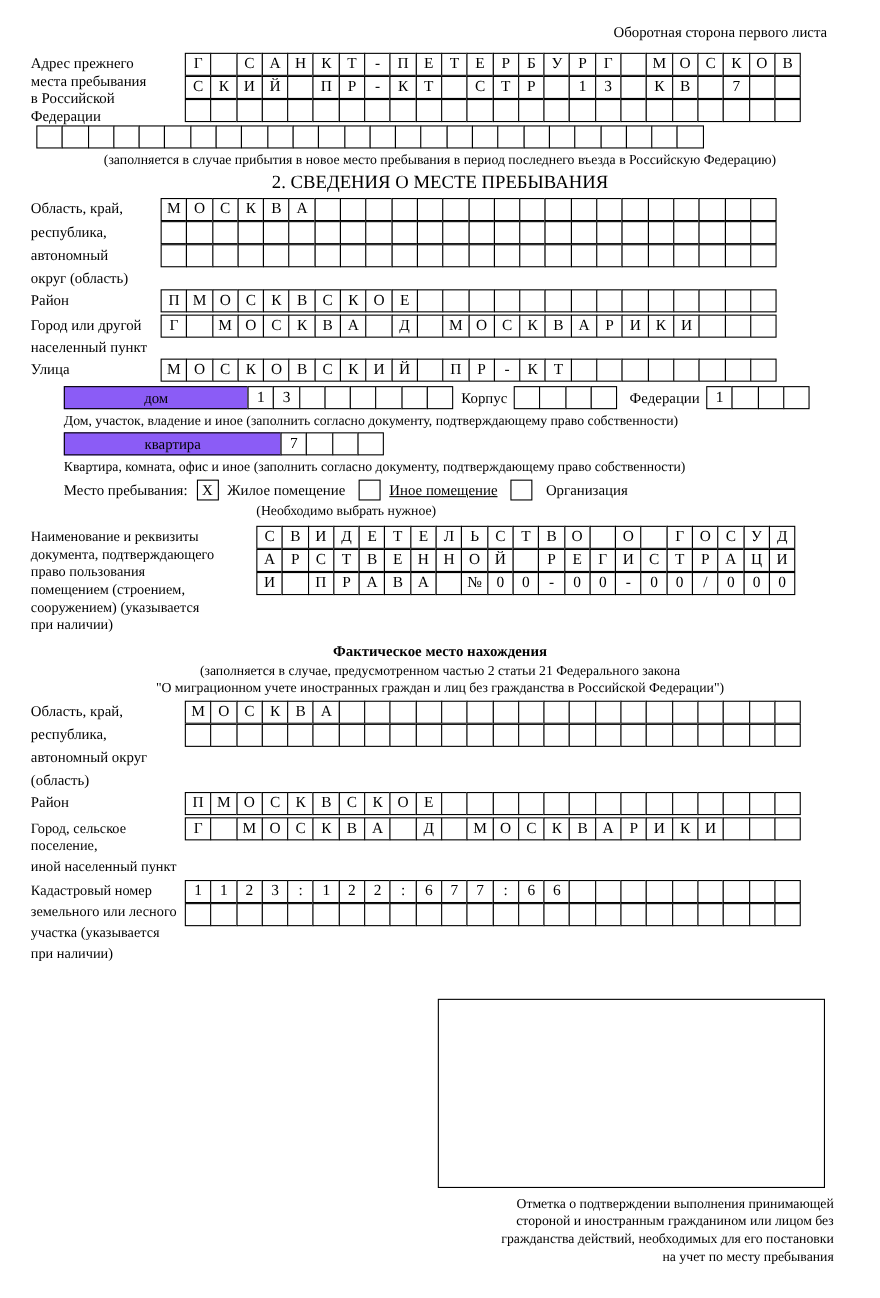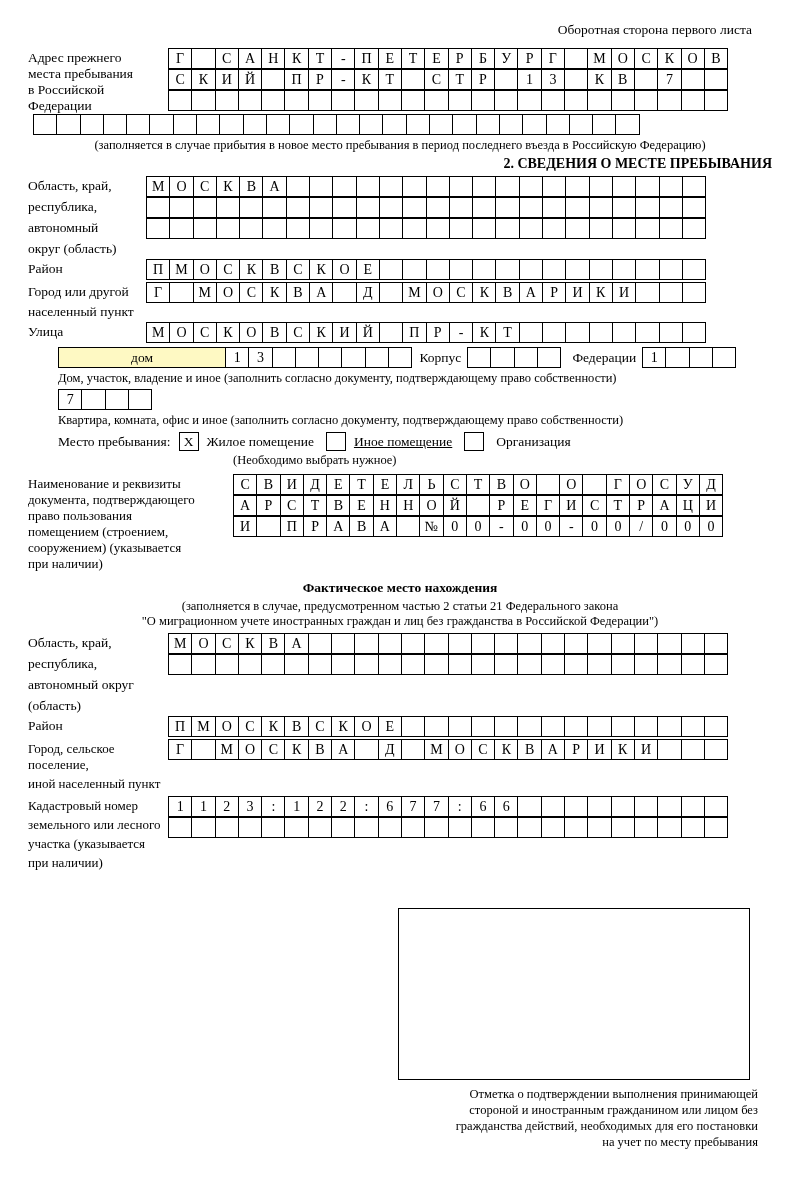--- a/index.html
+++ b/index.html
@@ -48,43 +48,43 @@
     font-size: 14px;
     line-height: 19px;
     font-family: "Liberation Serif", serif;
     background: #fff;
   }
   .note {
     font-size: 12.5px;
     text-align: center;
   }
   .section-title {
-    text-align: right;
-    font-weight: bold;
-    font-size: 14px;
+    text-align: center;
+    font-weight: normal;
+    font-size: 17px;
     margin: 3px 0 4px 0;
   }
   .sub-title {
     text-align: center;
     font-weight: bold;
     font-size: 13.5px;
     margin: 6px 0 3px 0;
   }
   .textline {
     font-size: 12.5px;
   }
   .wide-field {
     border: 1px solid #000;
     height: 21px;
     box-sizing: border-box;
     text-align: center;
     font-size: 13.5px;
     line-height: 19px;
     margin-right: -1px;
-    background: #fef9c3;
+    background: #8b5cf6;
   }
   .inline {
     display: flex;
     align-items: center;
   }
   .bigbox {
     border: 1px solid #000;
     box-sizing: border-box;
     background: #fff;
   }
@@ -451,20 +451,21 @@
           <div class="bx">1</div>
           <div class="bx"></div>
           <div class="bx"></div>
           <div class="bx"></div>
         </div>
       </div>
   </div>
   <div class="textline" style="margin-top:3px; margin-left:30px;">Дом, участок, владение и иное (заполнить согласно документу, подтверждающему право собственности)</div>
 
   <div class="inline" style="margin-top:3px; margin-left:30px;">
+    <div class="wide-field" style="width:198px;">квартира</div>
     <div id="flat-boxes" style="display:flex;">
         <div class="boxes">
           <div class="bx">7</div>
           <div class="bx"></div>
           <div class="bx"></div>
           <div class="bx"></div>
         </div>
       </div>
   </div>
   <div class="textline" style="margin-top:3px; margin-left:30px;">Квартира, комната, офис и иное (заполнить согласно документу, подтверждающему право собственности)</div>

